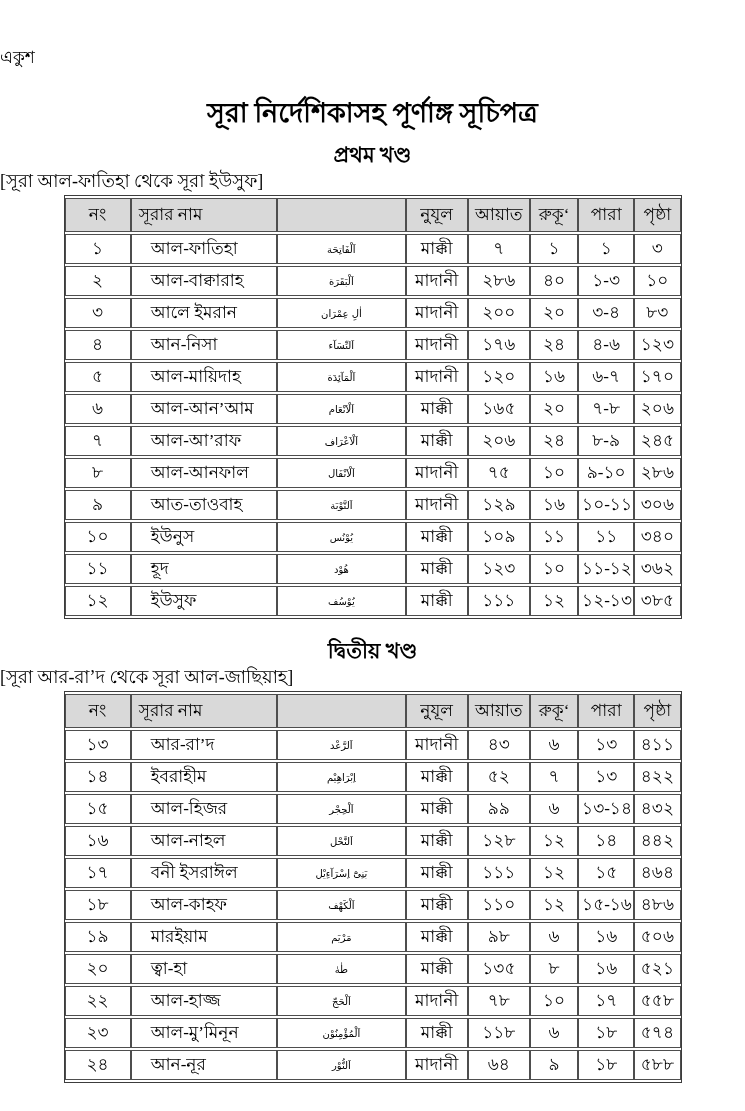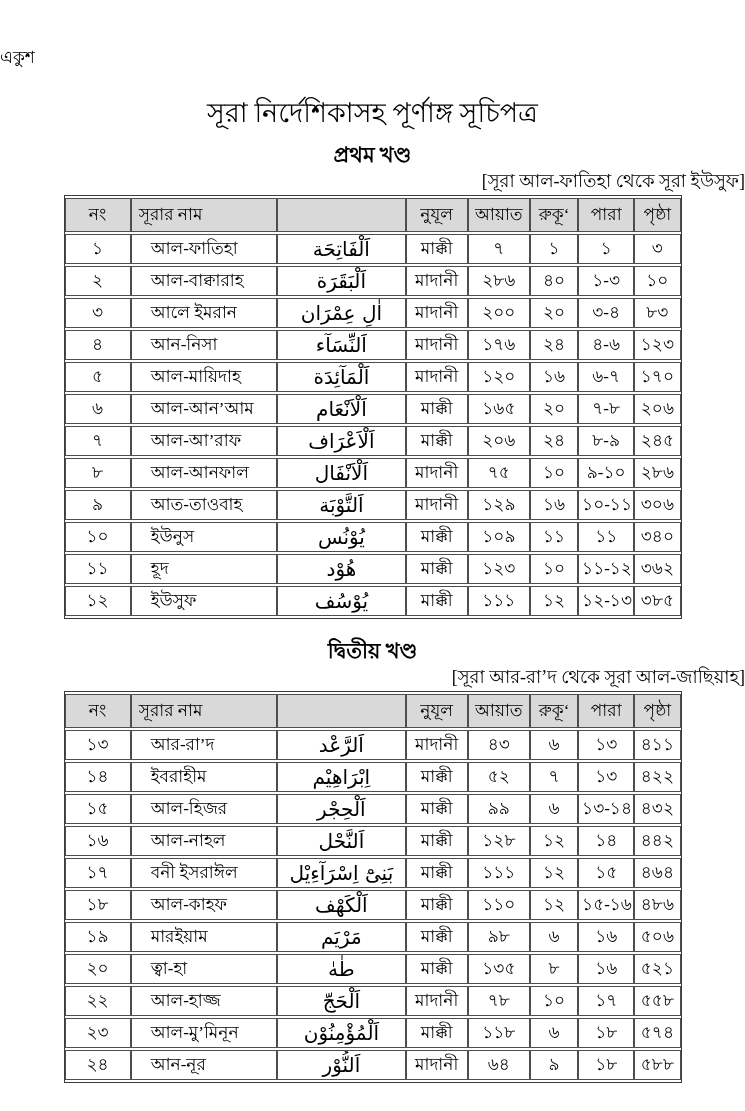--- a/index.html
+++ b/index.html
@@ -13,33 +13,33 @@
   }
   .page { padding-top: 46px; }
   .page-label {
     font-size: 17px;
     line-height: 23px;
   }
   .doc-title {
     margin: 26px 0 0 0;
     text-align: center;
     font-size: 27px;
-    font-weight: normal;
+    font-weight: bold;
     line-height: 36px;
   }
   .section-heading {
     margin: 10px 0 0 0;
     text-align: center;
     font-size: 21px;
     font-weight: bold;
     line-height: 28px;
   }
   .section-heading.second { margin-top: 18px; }
   .section-range {
-    text-align: right;
+    text-align: left;
     font-size: 18px;
     line-height: 24px;
   }
   table.toc-table {
     margin: 2px auto 0 auto;
     width: 618px;
     table-layout: fixed;
     border-collapse: separate;
     border-spacing: 0 2px;
     background: #ffffff;
@@ -60,21 +60,21 @@
   }
   th.h-name { text-align: left; padding-left: 7px; margin-left: 6px; }
   td {
     height: 25px;
     font-size: 17px;
     text-align: center;
   }
   td.c-name { text-align: left; padding-left: 19px; }
   td.c-ar {
     font-family: "DejaVu Sans", sans-serif;
-    font-size: 20px;
+    font-size: 10px;
     direction: rtl;
   }
 </style>
 </head>
 <body>
 
 <div class="page">
 
   <div class="page-label">একুশ</div>
 

